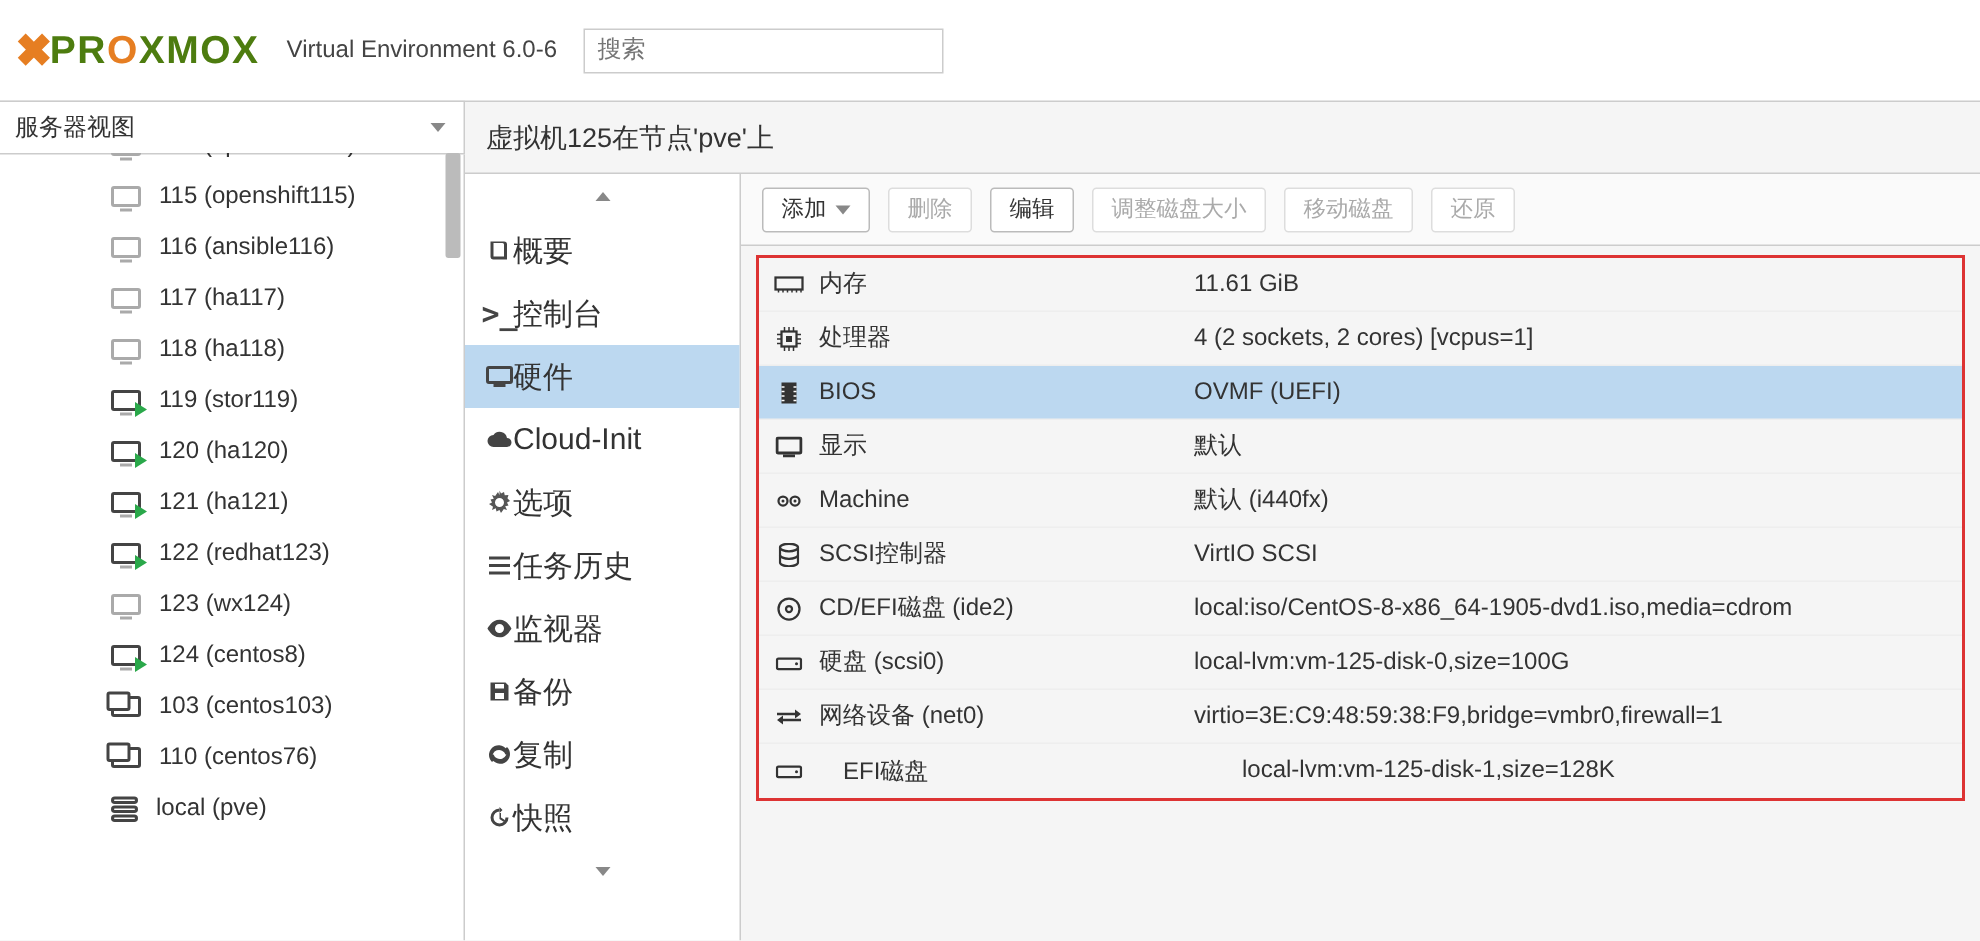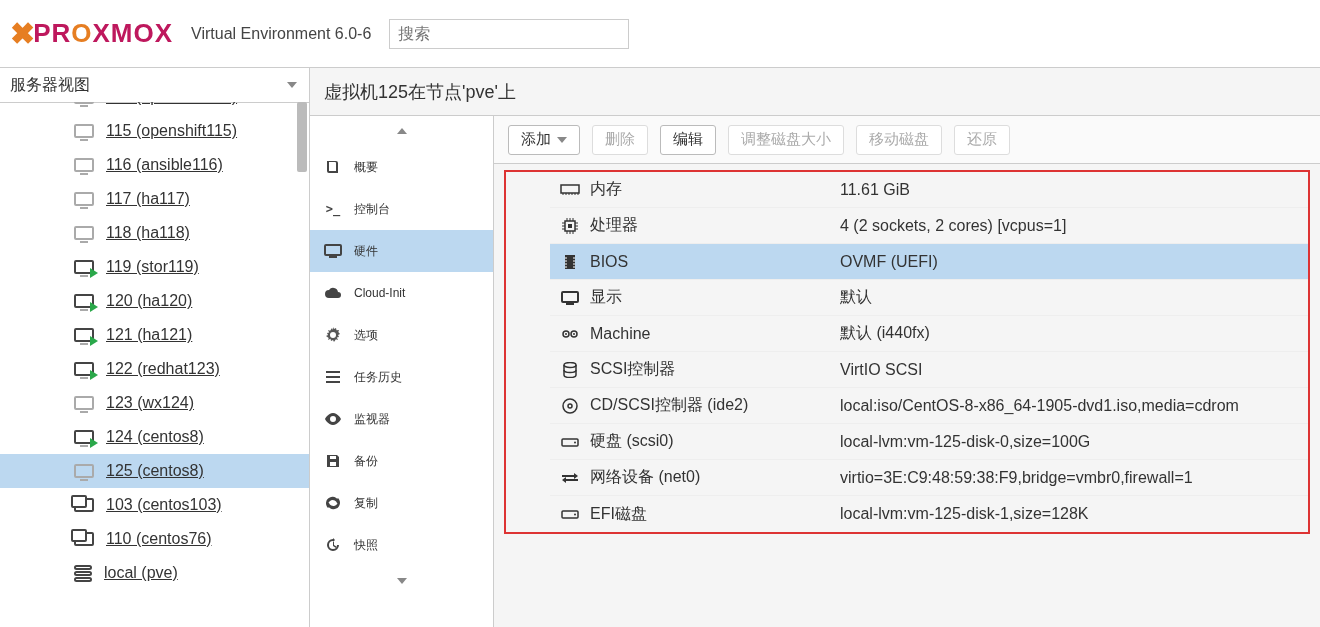--- a/index.html
+++ b/index.html
@@ -1,53 +1,53 @@
 <!DOCTYPE html>
 <html><head>
 <meta charset="utf-8">
 <style>
   * { box-sizing: border-box; }
   html, body { margin:0; padding:0; font-family: Arial, "Microsoft YaHei", sans-serif; font-size:14px; color:#333; background:#f5f5f5; height:627px; width:1320px; overflow:hidden;}
   .topbar { height:68px; background:#fff; border-bottom:1px solid #ccc; display:flex; align-items:center; padding:0 10px; gap:10px;}
   .logo { display:flex; align-items:center; gap:2px; font-weight:900; font-size:26px; letter-spacing:1px;}
   .logo-x { color:#e67e22; font-weight:900; font-size:30px; letter-spacing:-4px;}
-  .logo-text { color:#be185d;}
+  .logo-text { color:#4d7c0f;}
   .logo-o { color:#e67e22;}
   .subtitle { color:#444; font-size:16px; margin-left:8px;}
   .searchbox { margin-left:8px; }
   .searchbox input { width:240px; height:30px; padding:2px 8px; border:1px solid #ccc; font-size:16px; color:#8b5cf6;}
   .layout { display:flex; height:calc(627px - 68px);}
   .leftcol { width:310px; background:#fff; border-right:1px solid #ccc; display:flex; flex-direction:column;}
   .view-select { height:36px; border:1px solid #ccc; margin:-1px; display:flex; align-items:center; justify-content:space-between; padding:0 12px 0 10px; background:#fff; font-size:16px;}
   .tree-wrap { flex:1; overflow:hidden; position:relative;}
-  .tree { padding-top:0; overflow:hidden;text-decoration:underline;}
+  .tree { padding-top:0; overflow:hidden;}
   .tree-row { display:flex; align-items:center; height:34px; padding-left:74px; gap:12px; font-size:16px; color:#333; white-space:nowrap;}
   .tree-row.cut { margin-top:-22px;}
   .tree-row.selected { background:#bcd8f0;}
   .vm-icon { width:20px; height:14px; border:2px solid #aaa; border-radius:2px; position:relative; flex-shrink:0;}
   .vm-icon::after { content:""; position:absolute; left:4px; right:4px; bottom:-5px; height:2px; background:#aaa;}
   .vm-icon.running { border-color:#444;}
   .vm-icon.running::before { content:""; position:absolute; right:-6px; bottom:-6px; width:0; height:0; border-left:8px solid #2aa84a; border-top:5px solid transparent; border-bottom:5px solid transparent;}
   .ct-icon { width:20px; height:14px; border:2px solid #444; border-radius:2px; position:relative;}
   .ct-icon::before { content:""; position:absolute; left:-5px; top:-5px; width:12px; height:9px; border:2px solid #444; background:#fff; border-radius:2px;}
   .disk-icon {display:inline-flex; flex-direction:column; gap:1px;}
   .disk-icon span{display:block; width:18px; height:5px; border:2px solid #444; border-radius:3px;}
   .scrollbar { position:absolute; right:2px; top:0; width:10px; height:70px; background:#bbb; border-radius:2px;}
   .midcol { width:184px; background:#fff; border-right:1px solid #ccc; display:flex; flex-direction:column;}
   .breadcrumb-bar { height:48px; display:flex; align-items:center; padding:0 14px; font-size:18px; background:#f5f5f5; border-bottom:1px solid #ccc; width:calc(1320px - 310px);}
   .mid-arrow { height:30px; display:flex; align-items:center; justify-content:center; color:#888;}
-  .mid-item { height:42px; display:flex; align-items:center; gap:12px; padding:0 14px; font-size:12px; color:#333;}
+  .mid-item { height:42px; display:flex; align-items:center; padding:0 14px; font-size:20px; color:#333;}
   .mid-item.selected { background:#bcd8f0;font-family:Liberation Serif, serif;}
   .mid-ico { width:18px; display:flex; justify-content:center; color:#444;}
   .toolbar { height:48px; display:flex; align-items:center; gap:12px; padding:0 14px; border-bottom:1px solid #ccc; background:#fafafa;text-align:right;}
   .btn { height:30px; padding:0 12px; border:1px solid #bbb; background:#fff; border-radius:3px; font-size:15px; display:flex; align-items:center; gap:6px; color:#333;}
   .btn.disabled { color:#aaa; border-color:#ddd;}
   .hw-table-wrap { margin:6px 10px; border:2px solid #d33; }
-  .hw-row { display:flex; align-items:center; height:36px; border-bottom:1px solid #eee; font-size:16px;margin-left:44px;}
-  .hw-row:last-child{border-bottom:none;}
+  .hw-row { display:flex; align-items:center; height:36px; border-bottom:1px solid #eee; font-size:16px;}
+  .hw-row:last-child{border-bottom:none;gap:16px;}
   .hw-row.selected { background:#bcd8f0;}
   .hw-icon { width:40px; display:flex; justify-content:center; color:#333;}
   .hw-key { width:250px;}
   .hw-val { flex:1; }
   .chev { display:inline-block; width:0; height:0;}
   .chev.down { border-left:5px solid transparent; border-right:5px solid transparent; border-top:6px solid #888;}
   .chev.up { border-left:5px solid transparent; border-right:5px solid transparent; border-bottom:6px solid #888;}
   svg { display:block;}
   .right-main{ display:flex; flex:1;}
   .right-content{flex:1; display:flex; flex-direction:column;}
@@ -111,24 +111,20 @@
             <span>122 (redhat123)</span>
           </div>
           <div class="tree-row">
             <span class="vm-icon"></span>
             <span>123 (wx124)</span>
           </div>
           <div class="tree-row">
             <span class="vm-icon running"></span>
             <span>124 (centos8)</span>
           </div>
-          <div class="tree-row selected">
-            <span class="vm-icon"></span>
-            <span>125 (centos8)</span>
-          </div>
           <div class="tree-row">
             <span class="ct-icon"></span>
             <span>103 (centos103)</span>
           </div>
           <div class="tree-row">
             <span class="ct-icon"></span>
             <span>110 (centos76)</span>
           </div>
           <div class="tree-row">
             <span class="disk-icon">
@@ -317,21 +313,21 @@
                 <span class="hw-key">SCSI控制器</span>
                 <span class="hw-val">VirtIO SCSI</span>
               </div>
               <div class="hw-row">
                 <span class="hw-icon">
                   <svg width="16" height="16" viewBox="0 0 16 16">
                     <circle cx="8" cy="8" r="7" fill="none" stroke="currentColor" stroke-width="1.5"></circle>
                     <circle cx="8" cy="8" r="2" fill="none" stroke="currentColor" stroke-width="1.5"></circle>
                   </svg>
                 </span>
-                <span class="hw-key">CD/SCSI控制器 (ide2)</span>
+                <span class="hw-key">CD/EFI磁盘 (ide2)</span>
                 <span class="hw-val">local:iso/CentOS-8-x86_64-1905-dvd1.iso,media=cdrom</span>
               </div>
               <div class="hw-row">
                 <span class="hw-icon">
                   <svg width="18" height="12" viewBox="0 0 18 12">
                     <rect x="1" y="3" width="16" height="7" rx="1" fill="none" stroke="currentColor" stroke-width="1.5"></rect>
                     <circle cx="14" cy="6.5" r="1" fill="currentColor"></circle>
                   </svg>
                 </span>
                 <span class="hw-key">硬盘 (scsi0)</span>

